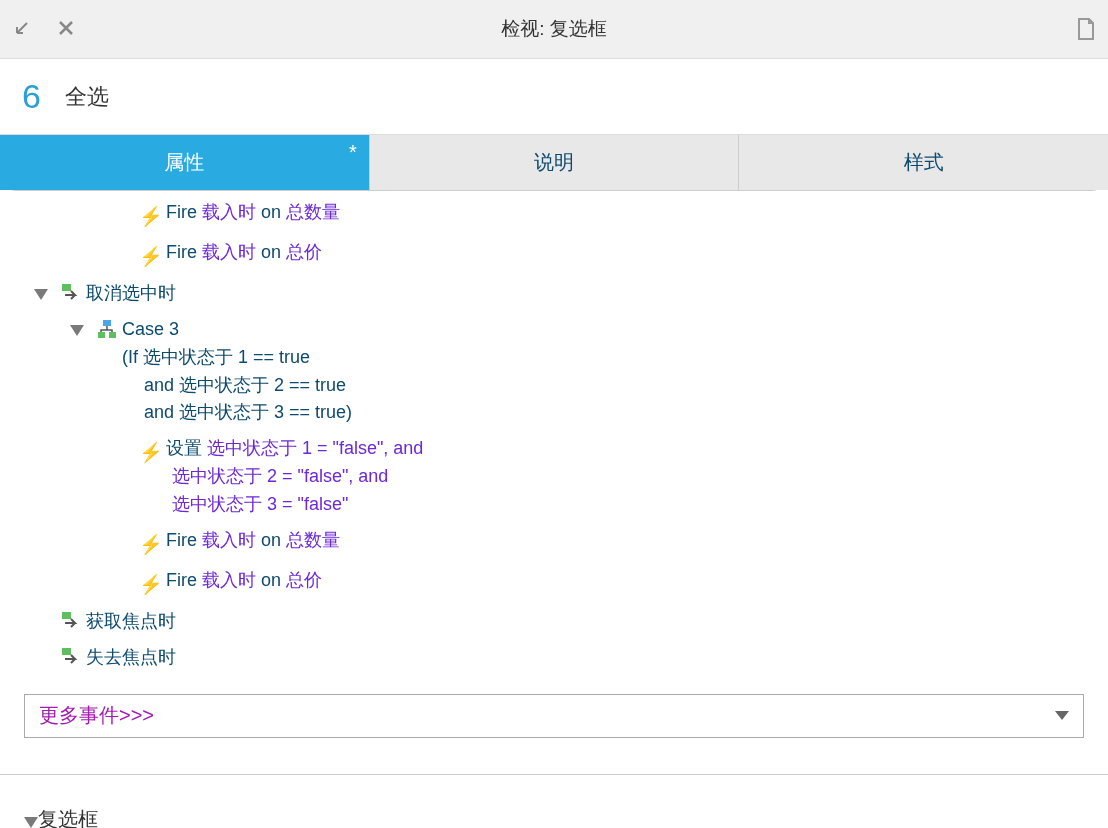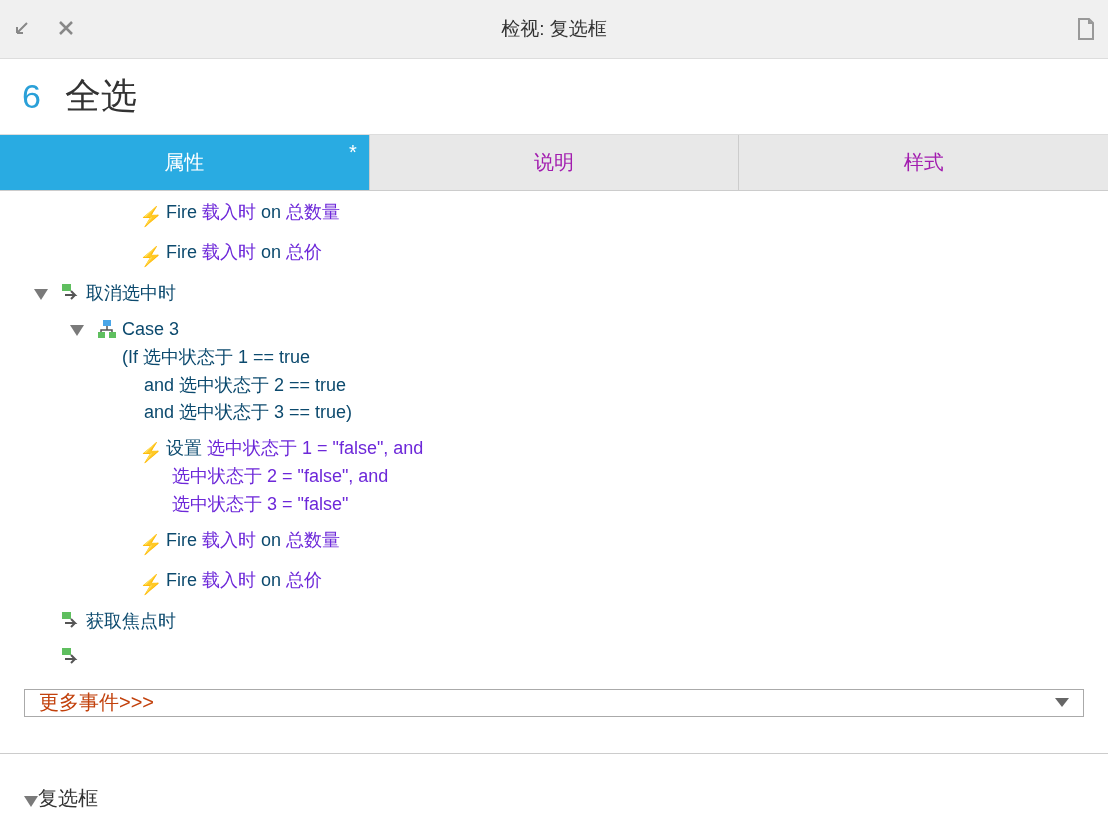--- a/index.html
+++ b/index.html
@@ -44,36 +44,37 @@
     padding: 0 22px;
     gap: 24px;
     border-bottom: 1px solid #ddd;
   }
   .title-number {
     color: #2aa0d8;
     font-size: 34px;
     font-weight: 400;
   }
   .title-name {
-    font-size: 36px;
+    font-size: 22px;
     color: #333;
     font-weight: 400;
   }
   .tabs {
     display: flex;
     height: 56px;
     border-bottom: 1px solid #ccc;
+    border-radius: 17px;
   }
   .tab {
     flex: 1;
     display: flex;
     align-items: center;
     justify-content: center;
     font-size: 20px;
-    color: #a21caf;
+    color: #0c4a6e;
     background: #e8e8e8;
     border-right: 1px solid #ccc;
     position: relative;
     cursor: pointer;
   }
   .tab:last-child { border-right: none; }
   .tab.active {
     background: #29abe2;
     color: #fff;
   }
@@ -127,27 +128,27 @@
     font-size: 19px;
     color: #777;
     font-weight: bold;
   }
 
   .event-icon svg, .case-icon svg { display: block; }
 
   .more-events {
     margin: 18px 24px 4px 24px;
     border: 1px solid #aaa;
-    height: 28px;
+    height: 44px;
     display: flex;
     align-items: center;
     justify-content: space-between;
     padding: 0 14px;
     font-size: 20px;
-    color: #c2410c;
+    color: #a21caf;
     cursor: pointer;
     background: #fff;
   }
   .dropdown-caret {
     width: 0; height: 0;
     border-left: 7px solid transparent;
     border-right: 7px solid transparent;
     border-top: 9px solid #666;
   }
 
@@ -315,20 +316,23 @@
   </div>
 
   <div class="row">
     <div class="indent" style="width:56px"></div>
     <div class="icon-slot event-icon">
       <svg width="20" height="20" viewBox="0 0 20 20">
           <rect x="1" y="1" width="9" height="7" fill="#5fbf5f"></rect>
           <path d="M4 12 L14 12 L10 8 M14 12 L10 16" stroke="#555" stroke-width="2" fill="none"></path>
         </svg>
     </div>
+    <div class="text-block">
+      <span class="black">失去焦点时</span>
+    </div>
   </div>
 
   <div class="more-events">
     <span>更多事件&gt;&gt;&gt;</span>
     <div class="dropdown-caret"></div>
   </div>
 
   <div class="section-divider"></div>
 
   <div class="bottom-section">

